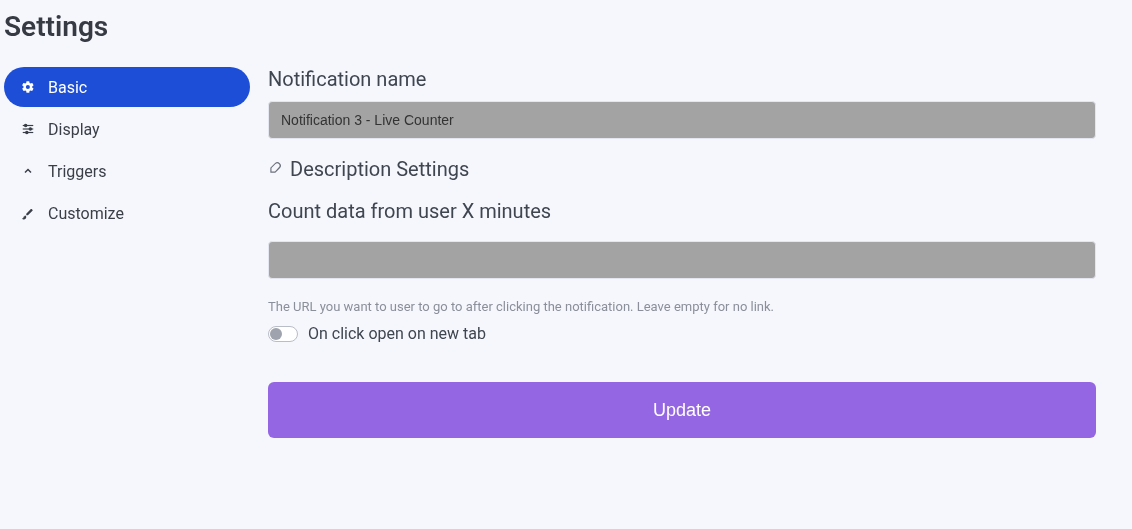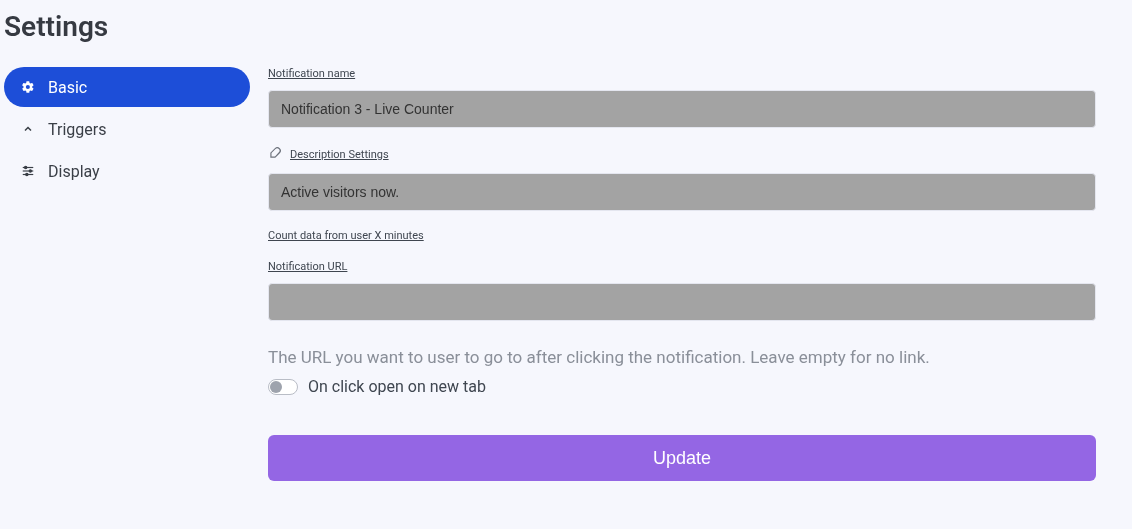--- a/index.html
+++ b/index.html
@@ -45,43 +45,42 @@
     display: inline-flex;
     justify-content: center;
     font-size: 13px;
   }
   .main {
     flex: 1;
     padding-right: 14px;
   }
   .field { margin-bottom: 18px; }
   .label {
-    font-size: 11px;
+    font-size: 20px;
     color: #3f4650;
     margin-bottom: 10px;
     display: flex;
     align-items: center;
     gap: 8px;
-    text-decoration: underline;
   }
   .input {
     width: 100%;
     height: 38px;
     border: 1px solid #e4e6ef;
     border-radius: 4px;
     background: #a3a3a3;
     padding: 0 12px;
     font-size: 14px;
     color: #333;
   }
   .input::placeholder { color: #b3b7bf; }
   .help {
-    font-size: 17px;
+    font-size: 13px;
     color: #8a8f99;
-    margin-top: 26px;
+    margin-top: 20px;
   }
   .toggle-row {
     display: flex;
     align-items: center;
     gap: 10px;
     margin: 10px 0 39px 0;
   }
   .toggle {
     width: 30px;
     height: 16px;
@@ -97,21 +96,21 @@
     left: 1px;
     top: 1px;
     width: 12px;
     height: 12px;
     background: #9ea3ad;
     border-radius: 50%;
   }
   .toggle-label { font-size: 16px; color: #3f4650; }
   .update-btn {
     width: 100%;
-    height: 46px;
+    height: 56px;
     border: none;
     border-radius: 6px;
     background: #9466e4;
     color: #ffffff;
     font-size: 18px;
     cursor: pointer;
   }
   .feather { color: #6c717b; font-size: 14px; }
 </style>
 </head>
@@ -125,65 +124,71 @@
       <div class="side-item active">
         <span class="icon">
           <svg width="14" height="14" viewBox="0 0 24 24" fill="currentColor">
               <path d="M19.14,12.94a7,7,0,0,0,.05-.94,7,7,0,0,0-.05-.94l2.11-1.65a.5.5,0,0,0,.12-.64l-2-3.46a.5.5,0,0,0-.61-.22l-2.49,1a7,7,0,0,0-1.63-.94l-.38-2.65A.5.5,0,0,0,13.77,2H9.77a.5.5,0,0,0-.49.42L8.9,5.07a7,7,0,0,0-1.63.94l-2.49-1a.5.5,0,0,0-.61.22l-2,3.46a.5.5,0,0,0,.12.64L4.4,11a7,7,0,0,0-.05.94,7,7,0,0,0,.05.94L2.29,14.53a.5.5,0,0,0-.12.64l2,3.46a.5.5,0,0,0,.61.22l2.49-1a7,7,0,0,0,1.63.94l.38,2.65a.5.5,0,0,0,.49.42h4a.5.5,0,0,0,.49-.42l.38-2.65a7,7,0,0,0,1.63-.94l2.49,1a.5.5,0,0,0,.61-.22l2-3.46a.5.5,0,0,0-.12-.64ZM11.77,15.5A3.5,3.5,0,1,1,15.27,12,3.5,3.5,0,0,1,11.77,15.5Z"></path>
             </svg>
         </span>
         <span>Basic</span>
       </div>
       <div class="side-item">
         <span class="icon">
-          <svg width="12" height="12" viewBox="0 0 24 24" fill="none" stroke="currentColor" stroke-width="3">
-              <polyline points="6 15 12 9 18 15"></polyline>
-            </svg>
-        </span>
-        <span>Triggers</span>
-      </div>
-      <div class="side-item">
-        <span class="icon">
           <svg width="14" height="14" viewBox="0 0 24 24" fill="none" stroke="currentColor" stroke-width="2">
               <line x1="3" y1="6" x2="21" y2="6"></line>
               <line x1="3" y1="12" x2="21" y2="12"></line>
               <line x1="3" y1="18" x2="21" y2="18"></line>
               <circle cx="8" cy="6" r="2" fill="currentColor"></circle>
               <circle cx="16" cy="12" r="2" fill="currentColor"></circle>
               <circle cx="10" cy="18" r="2" fill="currentColor"></circle>
             </svg>
         </span>
         <span>Display</span>
+      </div>
+      <div class="side-item">
+        <span class="icon">
+          <svg width="12" height="12" viewBox="0 0 24 24" fill="none" stroke="currentColor" stroke-width="3">
+              <polyline points="6 15 12 9 18 15"></polyline>
+            </svg>
+        </span>
+        <span>Triggers</span>
+      </div>
+      <div class="side-item">
+        <span class="icon">
+          <svg width="14" height="14" viewBox="0 0 24 24" fill="currentColor">
+              <path d="M7 17c-1.66 0-3 1.34-3 3 0 .55-.45 1-1 1H2c0 2 2 2 3 2 2.21 0 4-1.79 4-4 0-1.66-1.34-3-3-3zm13.71-9.29l-2.42-2.42a1 1 0 0 0-1.41 0L9 13.17V16h2.83l7.88-7.88a1 1 0 0 0 0-1.41z"></path>
+            </svg>
+        </span>
+        <span>Customize</span>
       </div>
     </nav>
 
     <main class="main">
       <div class="field">
         <div class="label">Notification name</div>
         <input class="input" type="text" value="Notification 3 - Live Counter" style="">
       </div>
 
       <div class="field">
         <div class="label">
           <span class="feather">
             <svg width="14" height="14" viewBox="0 0 24 24" fill="currentColor">
                 <path d="M20.24 3.76a6 6 0 0 0-8.49 0L4 11.51V20h8.49l7.75-7.75a6 6 0 0 0 0-8.49zM12 18H6v-6l6.88-6.88a4 4 0 0 1 5.66 5.66z"></path>
               </svg>
           </span>
           <span>Description Settings</span>
         </div>
-        <input class="input" type="text" value="Active visitors now." style="">
       </div>
 
       <div class="field">
         <div class="label">Count data from user X minutes</div>
       </div>
 
       <div class="field" style="margin-bottom:10px;">
-        <div class="label">Notification URL</div>
         <input class="input" type="text" value="" style="">
         <div class="help">The URL you want to user to go to after clicking the notification. Leave empty for no link.</div>
       </div>
 
       <div class="toggle-row">
         <div class="toggle"></div>
         <span class="toggle-label">On click open on new tab</span>
       </div>
 
       <button class="update-btn">Update</button>

